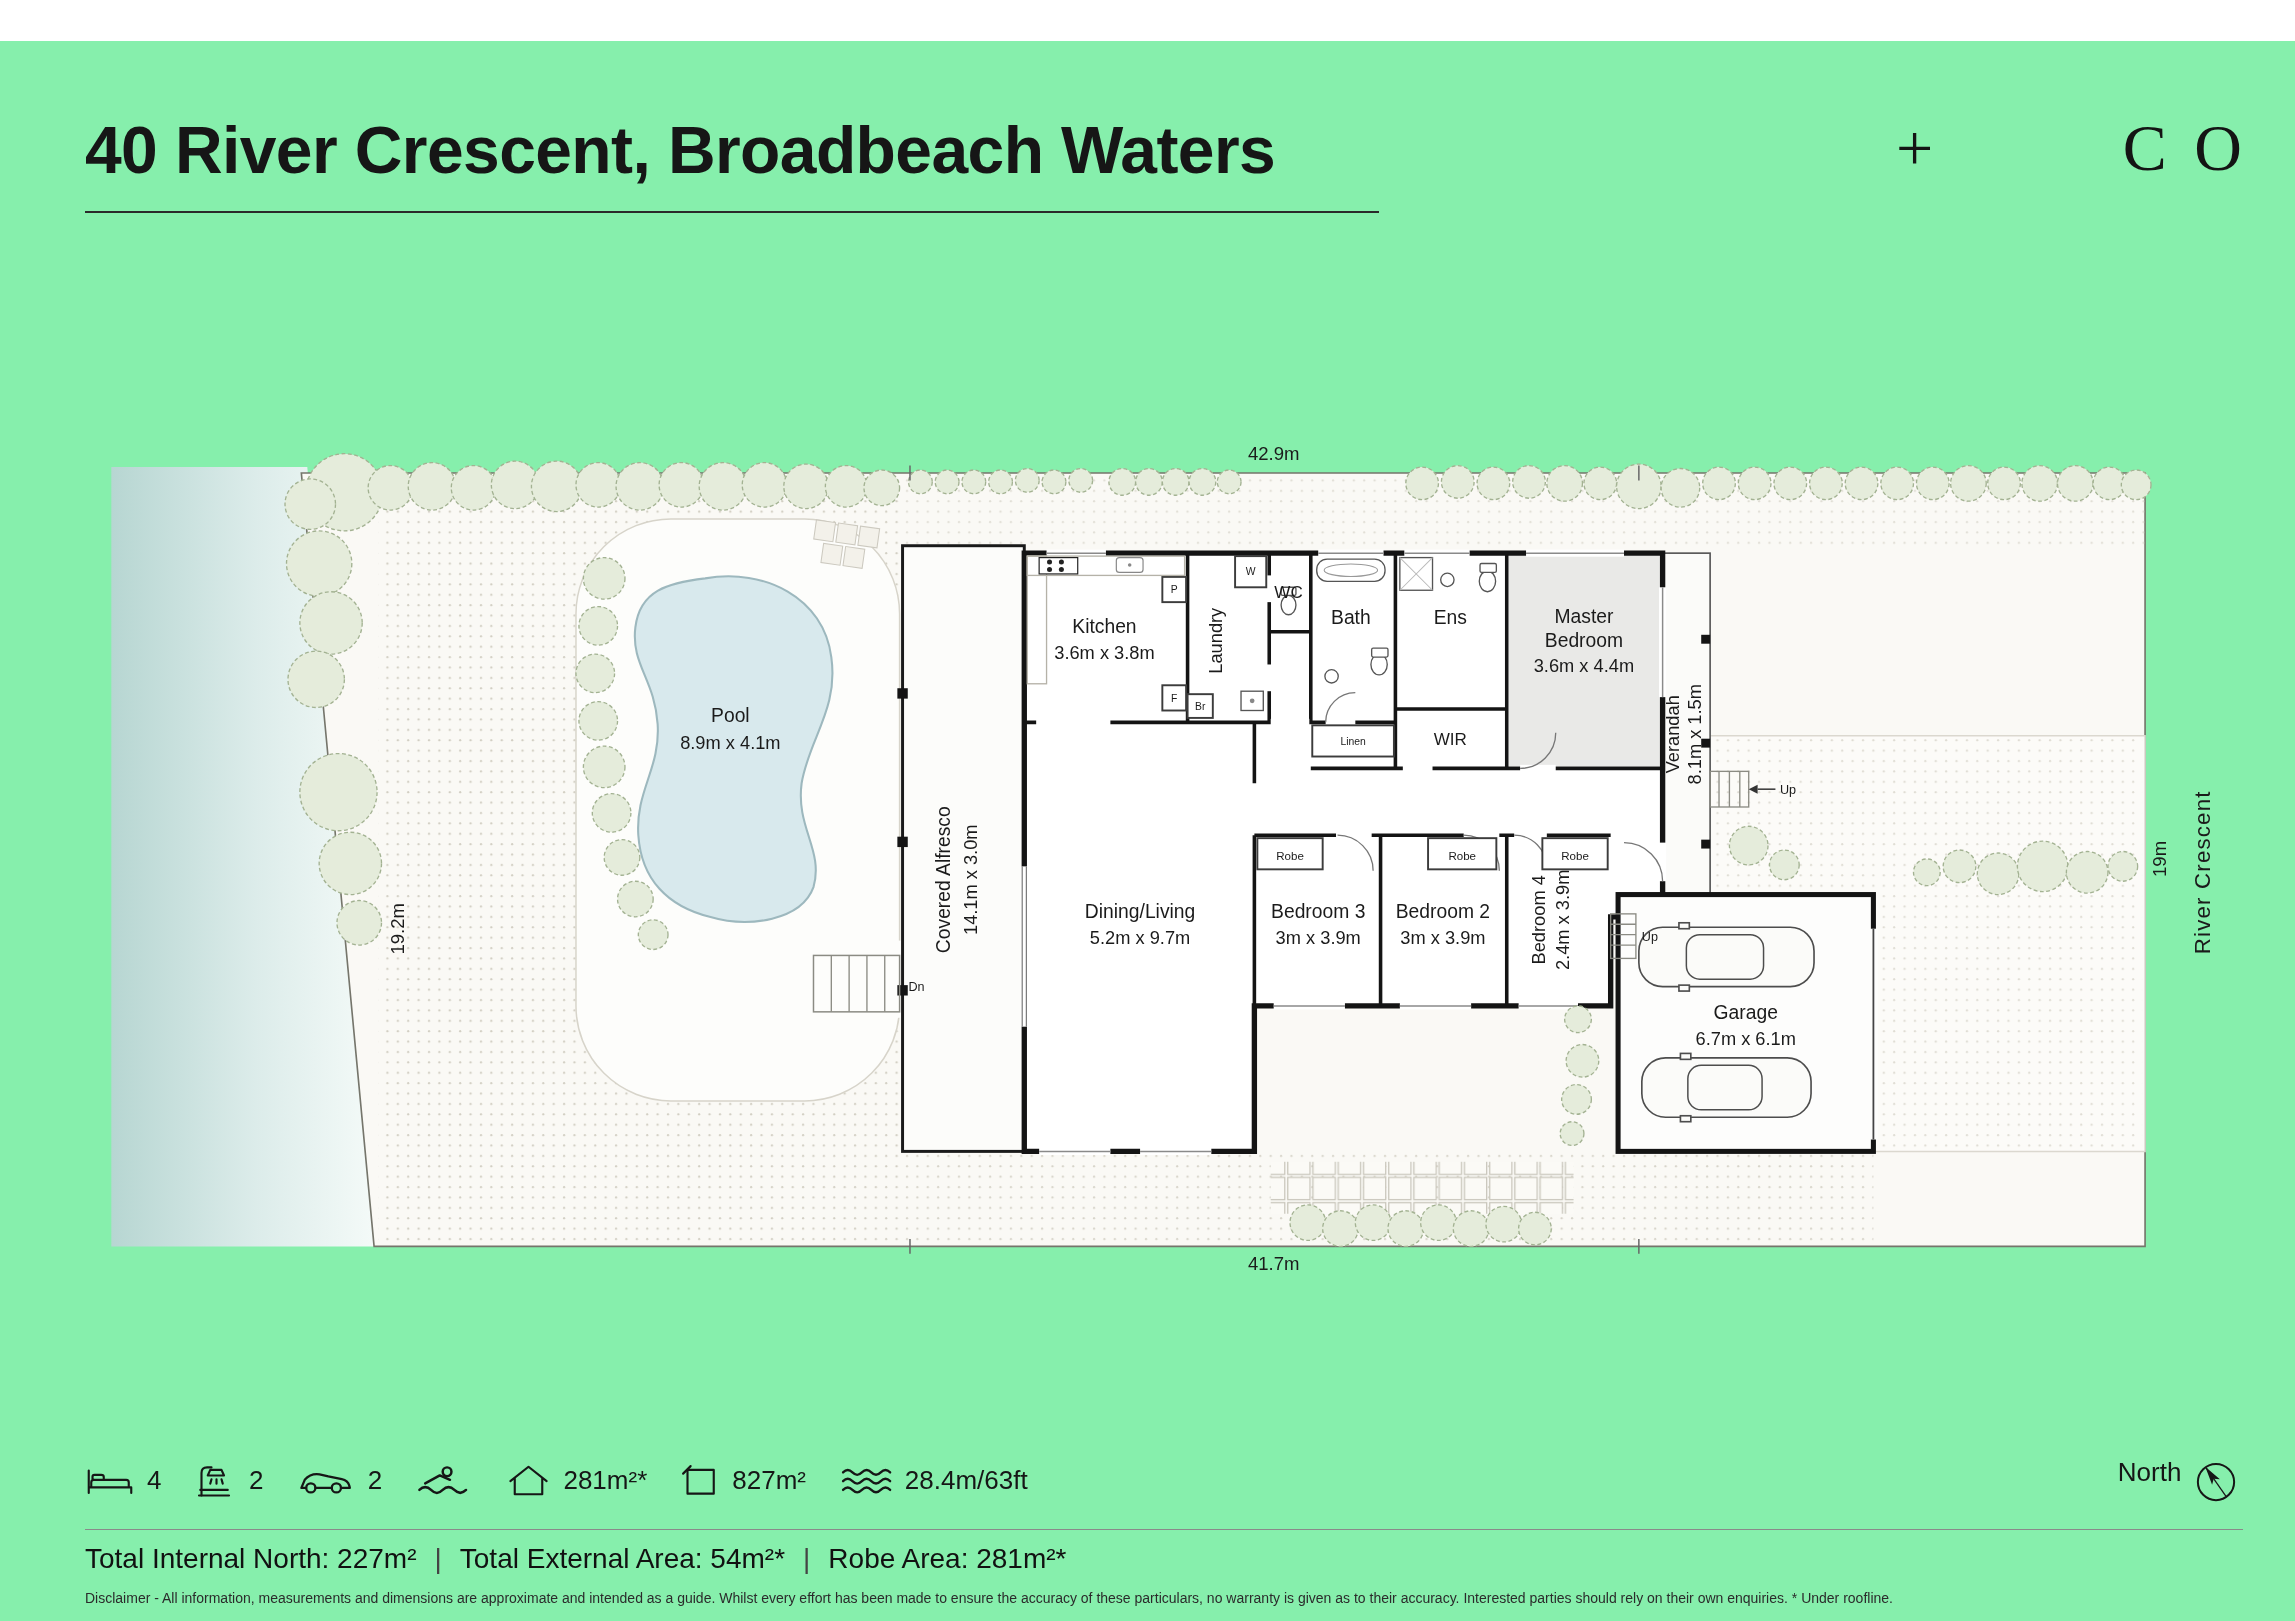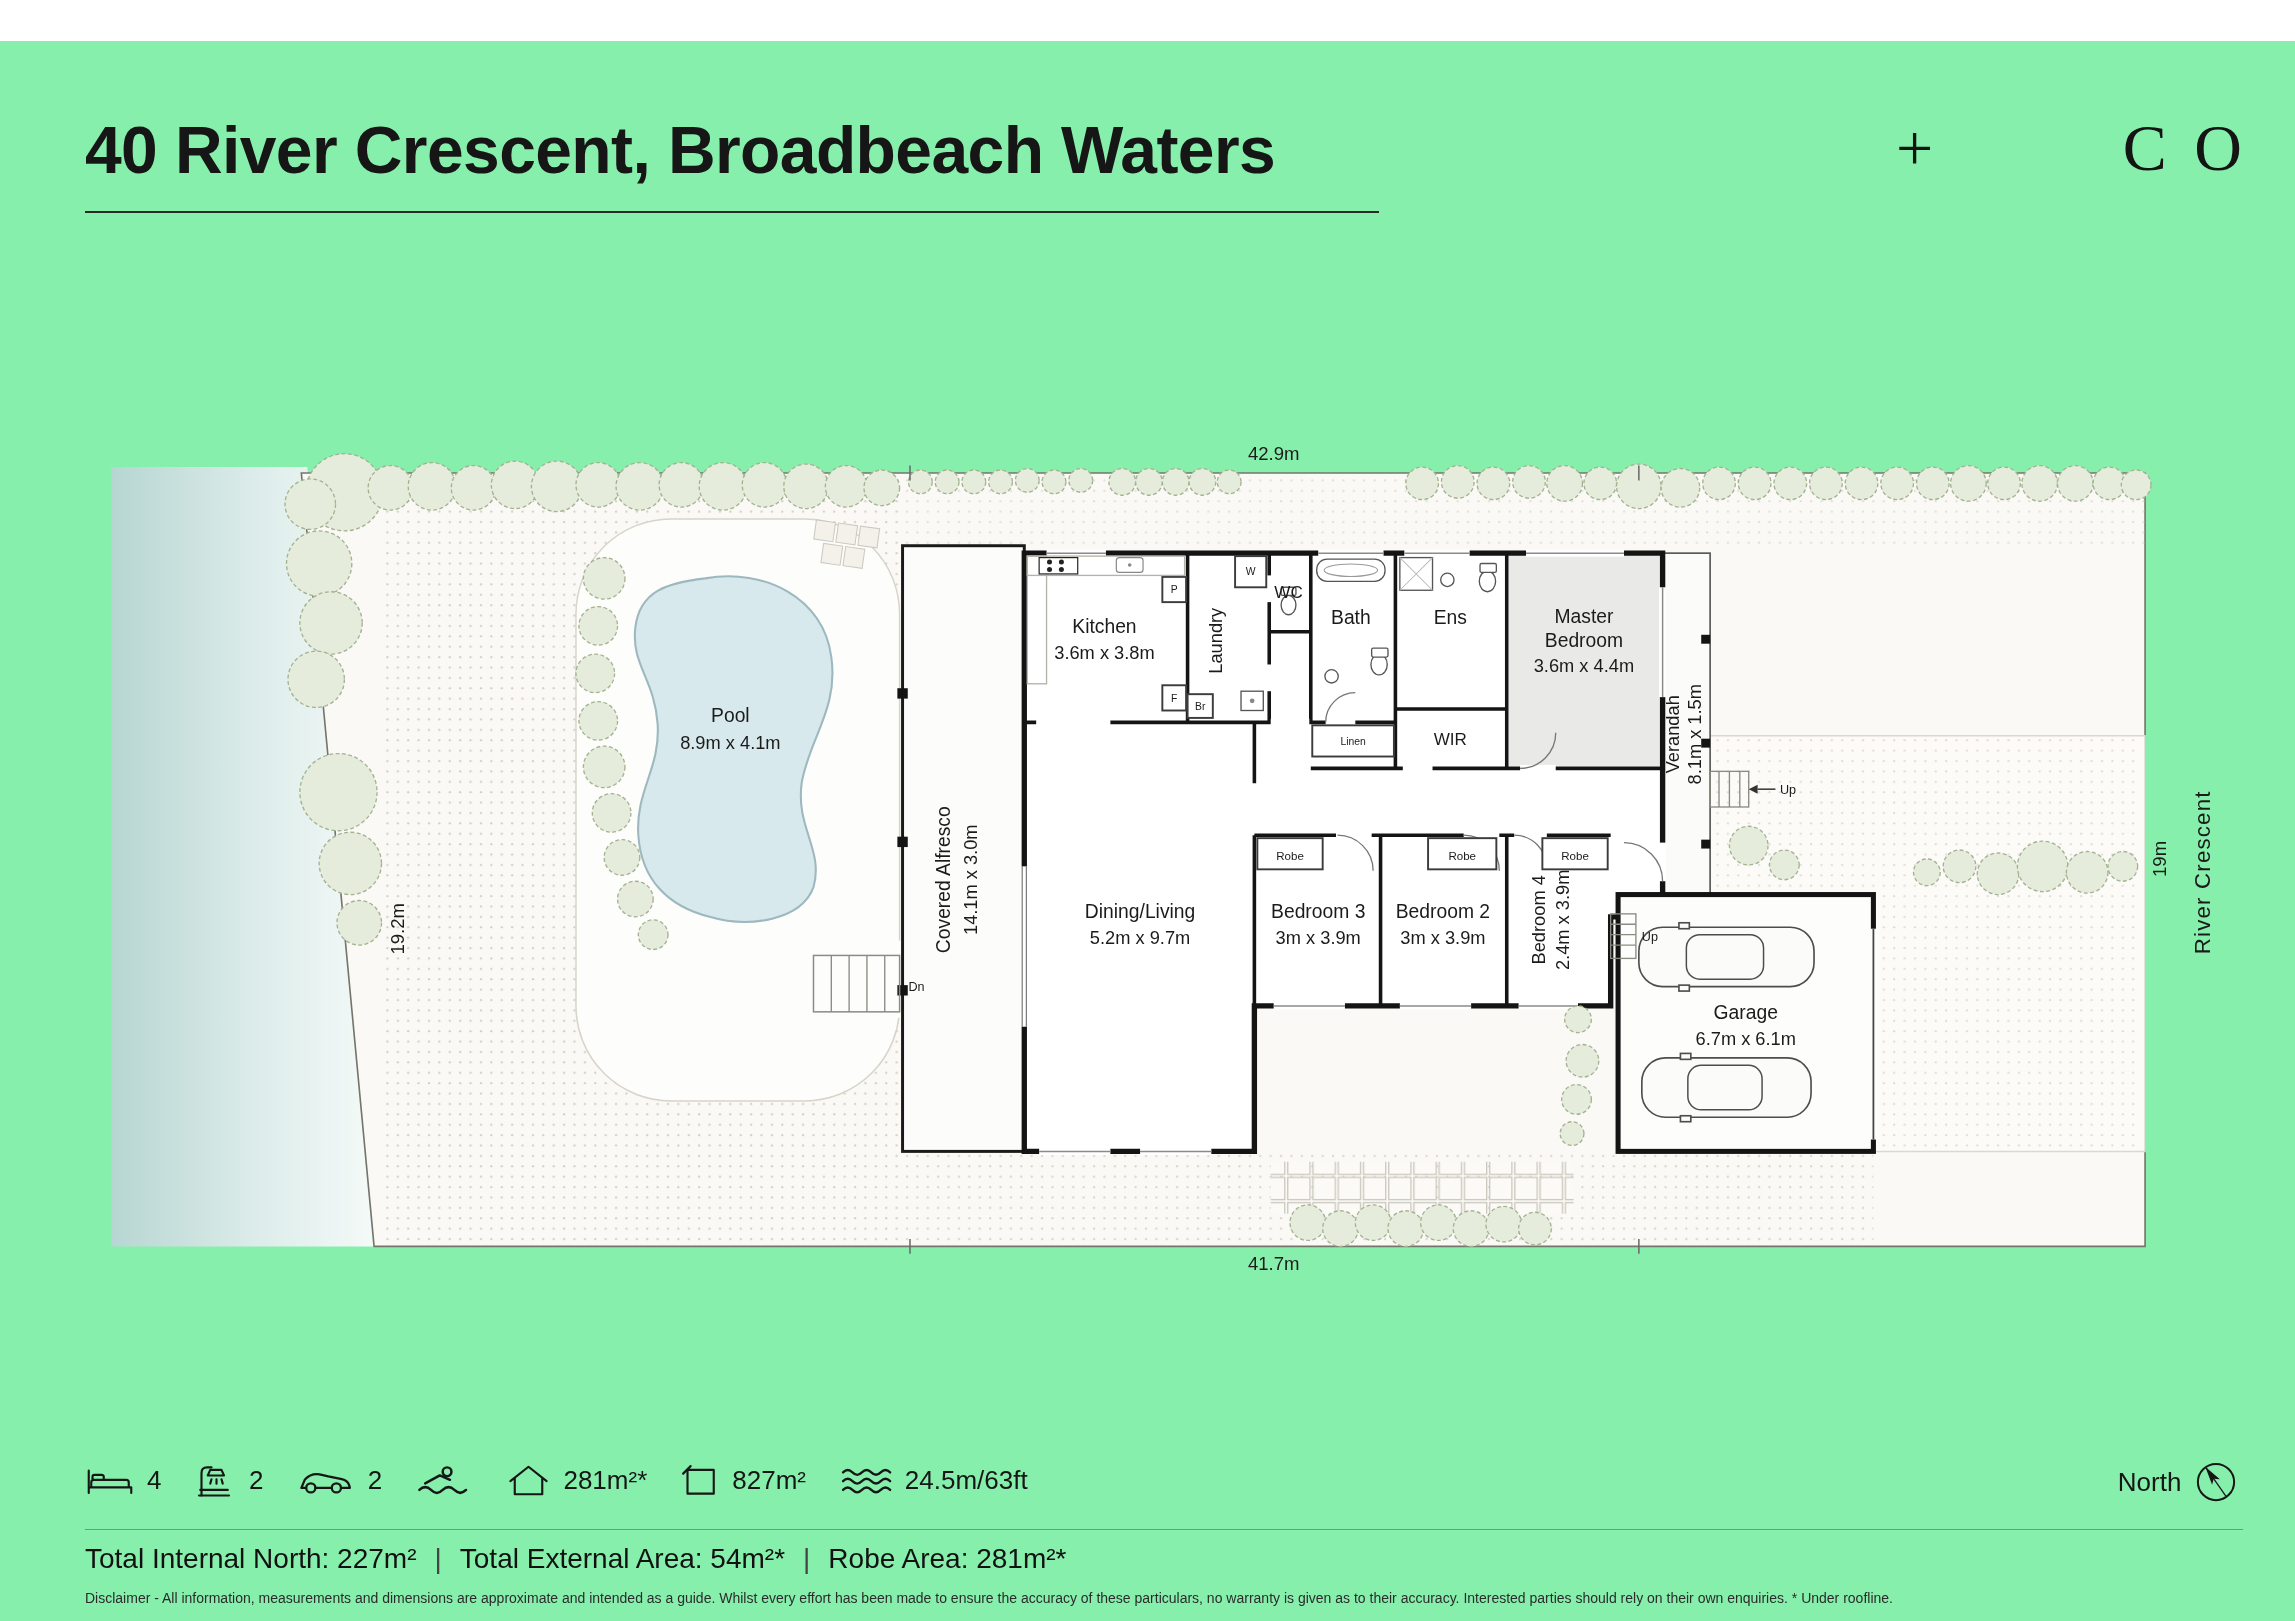--- a/index.html
+++ b/index.html
@@ -26,21 +26,21 @@
   .wall{stroke:#141414;fill:none;stroke-linejoin:miter;}
   .thin{stroke:#8b8b83;fill:none;}
   .fix{stroke:#555;fill:#fff;stroke-width:.9;}
   .tree{fill:#e5ecdb;stroke:#a3b292;stroke-width:.9;stroke-dasharray:2.6 1.7;}
   
   .stats{position:absolute;left:85px;top:1422px;display:flex;align-items:center;gap:33px;}
   .stat{display:flex;align-items:center;gap:12px;}
   .stat svg{display:block;height:35px;width:auto;}
   .ico{stroke:#161616;fill:none;stroke-width:1.7;stroke-linecap:round;stroke-linejoin:round;}
   .stat-label{font-size:26px;color:#161616;white-space:nowrap;}
-  .north{position:absolute;right:54px;top:1416px;display:flex;align-items:center;gap:9.6px;}
+  .north{position:absolute;right:54px;top:1416px;display:flex;align-items:flex-start;gap:9.6px;}
   .north span{font-size:26px;color:#161616;}
   .north svg{display:block;height:50px;width:50px;}
   .footer-rule{position:absolute;left:85px;top:1488px;width:2158px;height:1.2px;background:#8a8a8a;}
   .totals{position:absolute;left:85px;top:1502px;font-size:28px;font-weight:500;color:#111;white-space:nowrap;}
   .totals .pipe{color:#444;margin:0 18px;font-weight:400;}
   .disclaimer{position:absolute;left:85px;top:1549px;font-size:14px;color:#2b2b2b;white-space:nowrap;}
 </style>
 </head>
 <body>
 
@@ -439,21 +439,21 @@
           <path class="ico" d="M2.5 8.5 L8.5 2.5"></path>
         </svg>
       <span class="stat-label">827m²</span>
     </div>
     <div class="stat">
       <svg viewBox="0 0 40 26">
           <path class="ico" d="M3 7 Q6.5 3.5 10 7 T17 7 T24 7 T31 7 T38 7"></path>
           <path class="ico" d="M3 13.5 Q6.5 10 10 13.5 T17 13.5 T24 13.5 T31 13.5 T38 13.5"></path>
           <path class="ico" d="M3 20 Q6.5 16.5 10 20 T17 20 T24 20 T31 20 T38 20"></path>
         </svg>
-      <span class="stat-label">24.5m/63ft</span>
+      <span class="stat-label">28.4m/63ft</span>
     </div>
   </div>
 
   <div class="north">
     <span>North</span>
     <svg viewBox="0 0 40 40">
       <circle cx="20" cy="20" r="14.5" fill="none" stroke="#161616" stroke-width="1.6"></circle>
       <g transform="rotate(-35 20 20)">
         <line x1="20" y1="6" x2="20" y2="34" stroke="#161616" stroke-width="1"></line>
         <polygon points="20,5 23.8,20 20,16.8 16.2,20" fill="#161616"></polygon>

